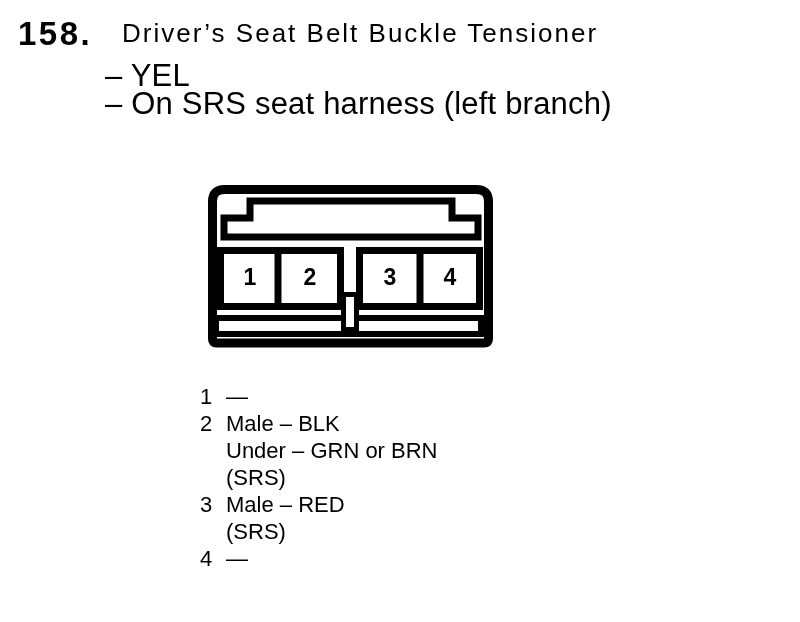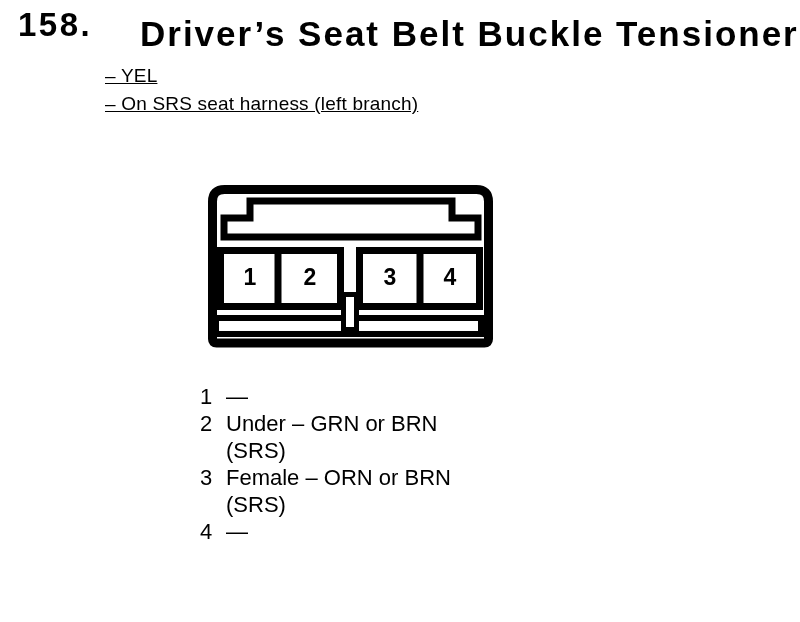--- a/index.html
+++ b/index.html
@@ -11,45 +11,44 @@
     height: 622px;
     background: #ffffff;
     color: #000000;
     font-family: "Liberation Sans", sans-serif;
     position: relative;
     overflow: hidden;
   }
   .section-number {
     position: absolute;
     left: 18px;
-    top: 8px;
+    top: 17px;
     font-size: 33px;
     font-weight: bold;
     line-height: 33px;
     letter-spacing: 2.5px;
     white-space: nowrap;
   }
   .page-title {
     position: absolute;
-    left: 140px;
+    left: 122px;
     top: 17px;
-    font-size: 35px;
-    font-weight: bold;
+    font-size: 26px;
+    font-weight: normal;
     line-height: 33px;
     letter-spacing: 2px;
     white-space: nowrap;
   }
   .notes {
     position: absolute;
     left: 105px;
     top: 62px;
-    font-size: 19px;
+    font-size: 31px;
     line-height: 28px;
     letter-spacing: 0.2px;
-    text-decoration: underline;
   }
   .note-line {
     white-space: nowrap;
   }
   .connector-svg {
     position: absolute;
     left: 204px;
     top: 182px;
     width: 292px;
     height: 168px;
@@ -115,28 +114,29 @@
 <div class="pin-list">
   <div class="pin-row">
     <span class="pin-num">1</span>
     <div class="pin-lines">
       <div>—</div>
     </div>
   </div>
   <div class="pin-row">
     <span class="pin-num">2</span>
     <div class="pin-lines">
+      <div>Male – BLK</div>
       <div>Under – GRN or BRN</div>
       <div>(SRS)</div>
     </div>
   </div>
   <div class="pin-row">
     <span class="pin-num">3</span>
     <div class="pin-lines">
-      <div>Female – ORN or BRN</div>
+      <div>Male – RED</div>
       <div>(SRS)</div>
     </div>
   </div>
   <div class="pin-row">
     <span class="pin-num">4</span>
     <div class="pin-lines">
       <div>—</div>
     </div>
   </div>
 </div>

